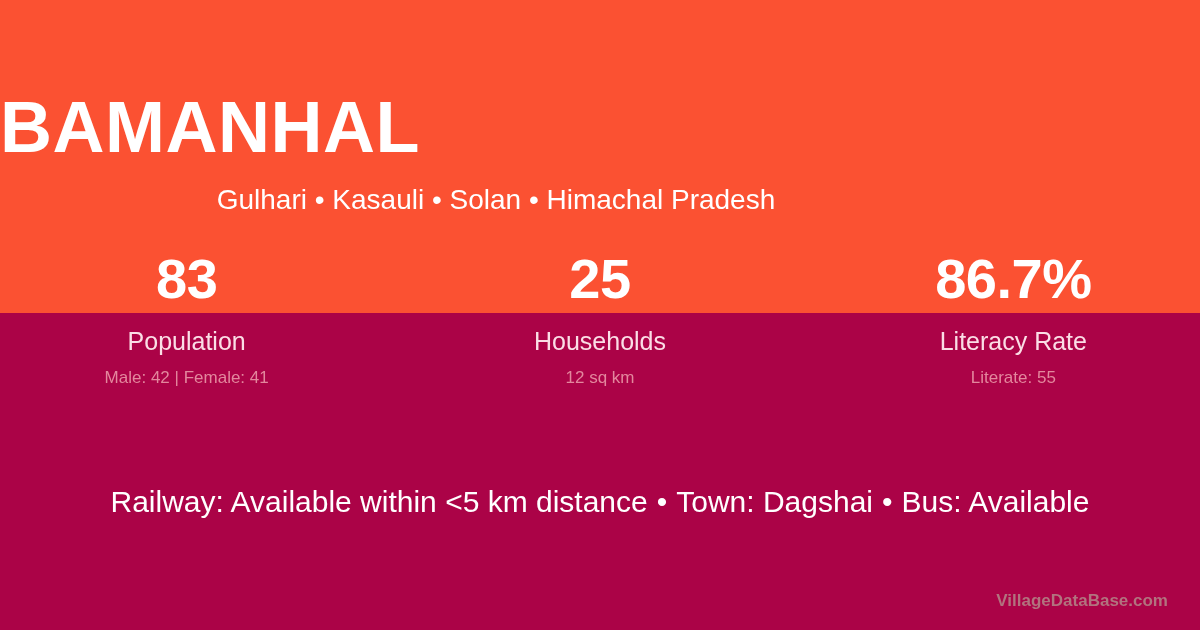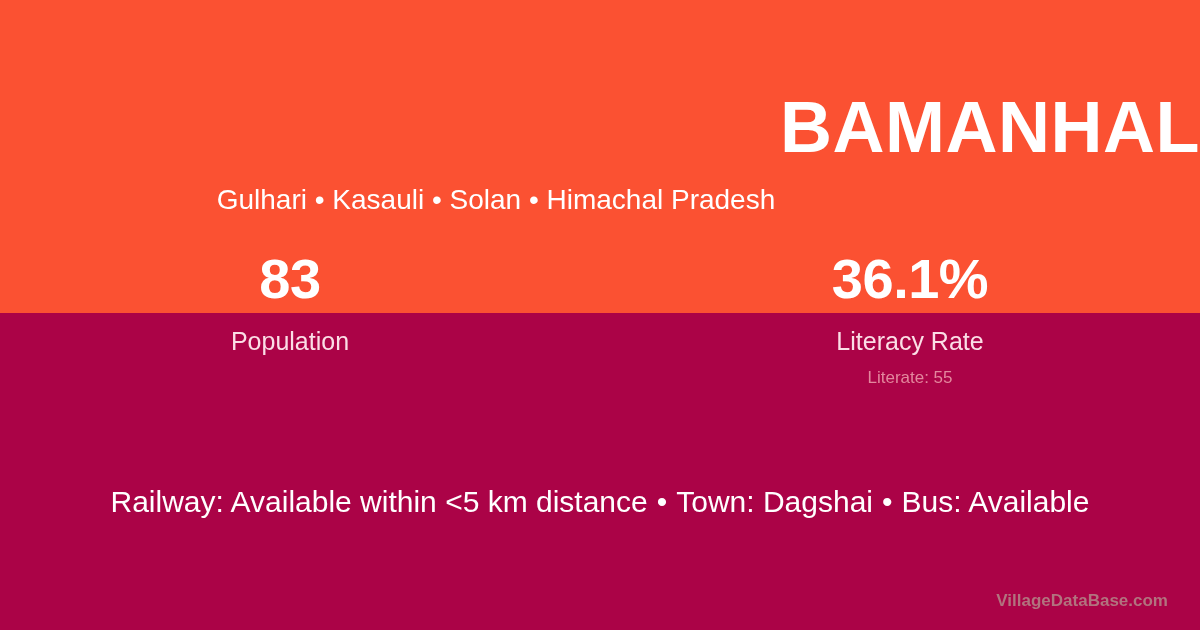--- a/index.html
+++ b/index.html
@@ -27,21 +27,21 @@
     top: 0;
     width: 1200px;
     height: 313px;
     background: #FB5132;
   }
   .village-title {
     position: absolute;
     left: 0;
     top: 88px;
     width: 1200px;
-    text-align: right;
+    text-align: left;
     font-size: 72px;
     line-height: 78px;
     font-weight: 700;
     letter-spacing: 0.5px;
     color: #FFFFFF;
     white-space: nowrap;
   }
   .village-subtitle {
     position: absolute;
     left: 0;
@@ -141,25 +141,31 @@
 
   <div class="village-title">BAMANHAL</div>
 
   <div class="village-subtitle">Gulhari  •  Kasauli  •  Solan  •  Himachal Pradesh</div>
 
   <div class="stats-row">
 
     <div class="stat">
       <div class="stat-value">83</div>
       <div class="stat-label">Population</div>
+      <div class="stat-sub">Male: 42 | Female: 41</div>
     </div>
 
+    <div class="stat">
+      <div class="stat-value">25</div>
+      <div class="stat-label">Households</div>
+      <div class="stat-sub">12 sq km</div>
+    </div>
 
     <div class="stat">
-      <div class="stat-value">36.1%</div>
+      <div class="stat-value">86.7%</div>
       <div class="stat-label">Literacy Rate</div>
       <div class="stat-sub">Literate: 55</div>
     </div>
 
   </div>
 
   <div class="amenities">
     <span>Railway: Available within &lt;5 km distance</span><span class="amen-sep">•</span><span>Town: Dagshai</span><span class="amen-sep">•</span><span>Bus: Available</span>
   </div>
 

